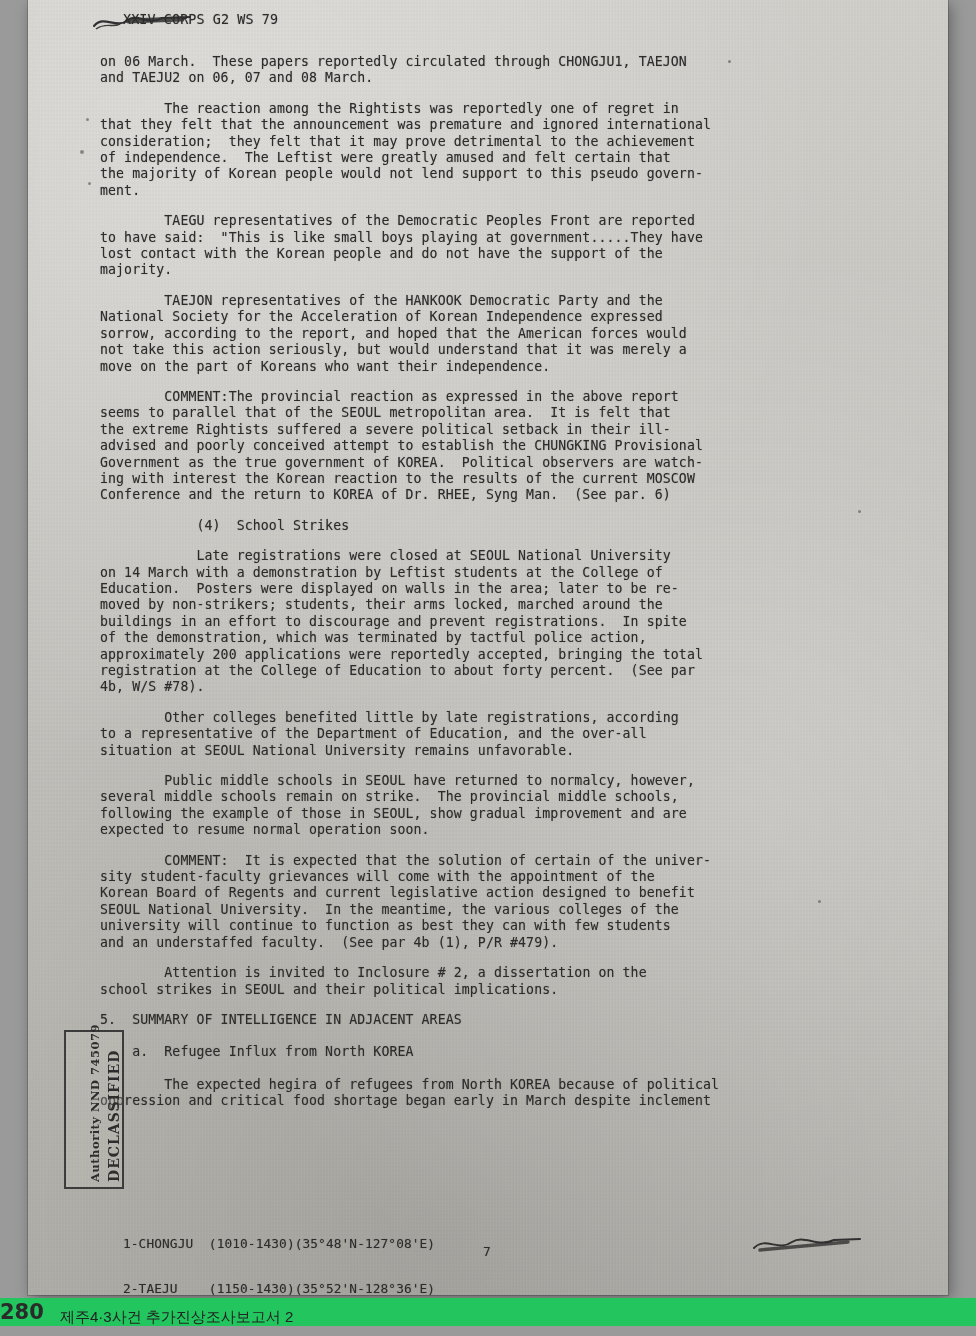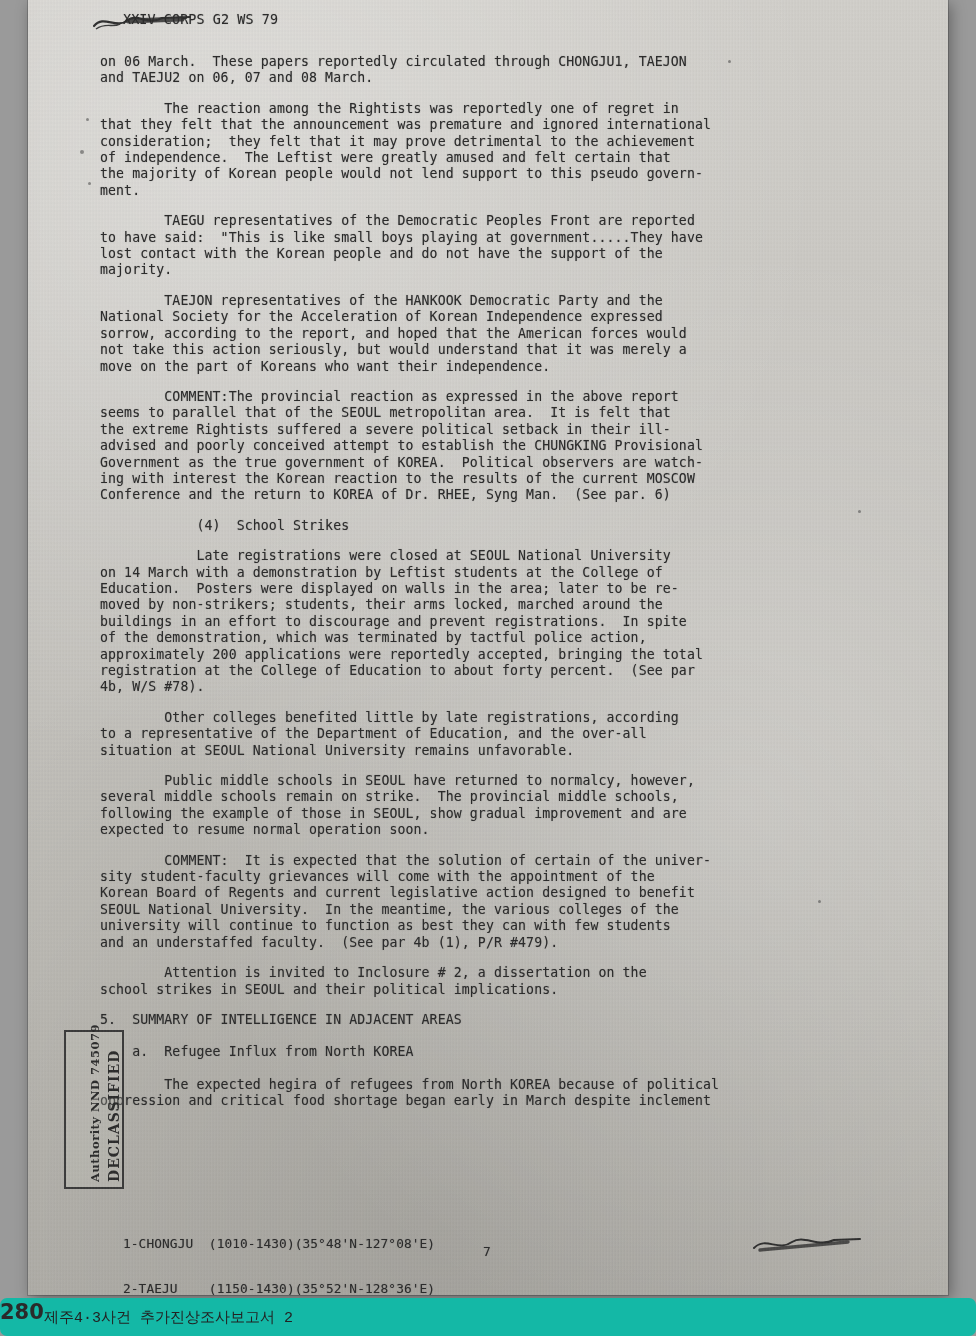--- a/index.html
+++ b/index.html
@@ -126,39 +126,38 @@
     left: 22px;
     top: 150px;
     font-size: 11.5px;
     letter-spacing: 0.5px;
   }
   .footer-caption {
     position: absolute;
     left: 0px;
     top: 1298px;
     width: 976px;
-    height: 38px;
-    background: #14b8a6;
+    height: 28px;
+    background: #22c55e;
     color: #1b1b1b;
-    border-radius: 7px;
   }
   .footer-caption .num {
     position: absolute;
     left: 0px;
     top: 2px;
     font-family: "DejaVu Sans", sans-serif;
     font-size: 21px;
     font-weight: bold;
     color: #2a2a2a;
   }
   .footer-caption .cap {
     position: absolute;
-    left: 44px;
+    left: 60px;
     top: 10px;
-    font-family: Liberation Mono, monospace;
+    font-family: Liberation Sans, sans-serif;
     font-size: 15px;
     color: #222;
   }
   .speck {
     position: absolute;
     background: rgba(70,70,70,0.55);
     border-radius: 50%;
   }
 </style>
 </head>

